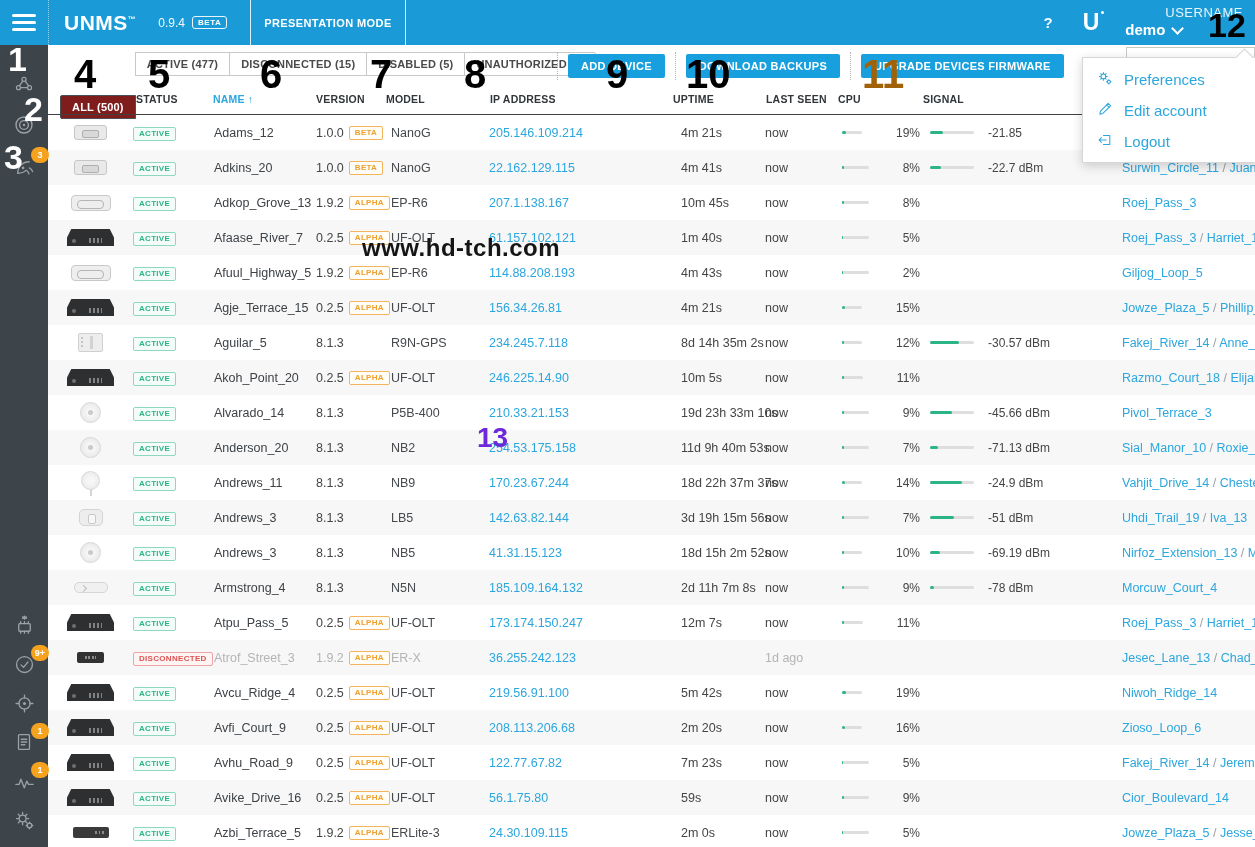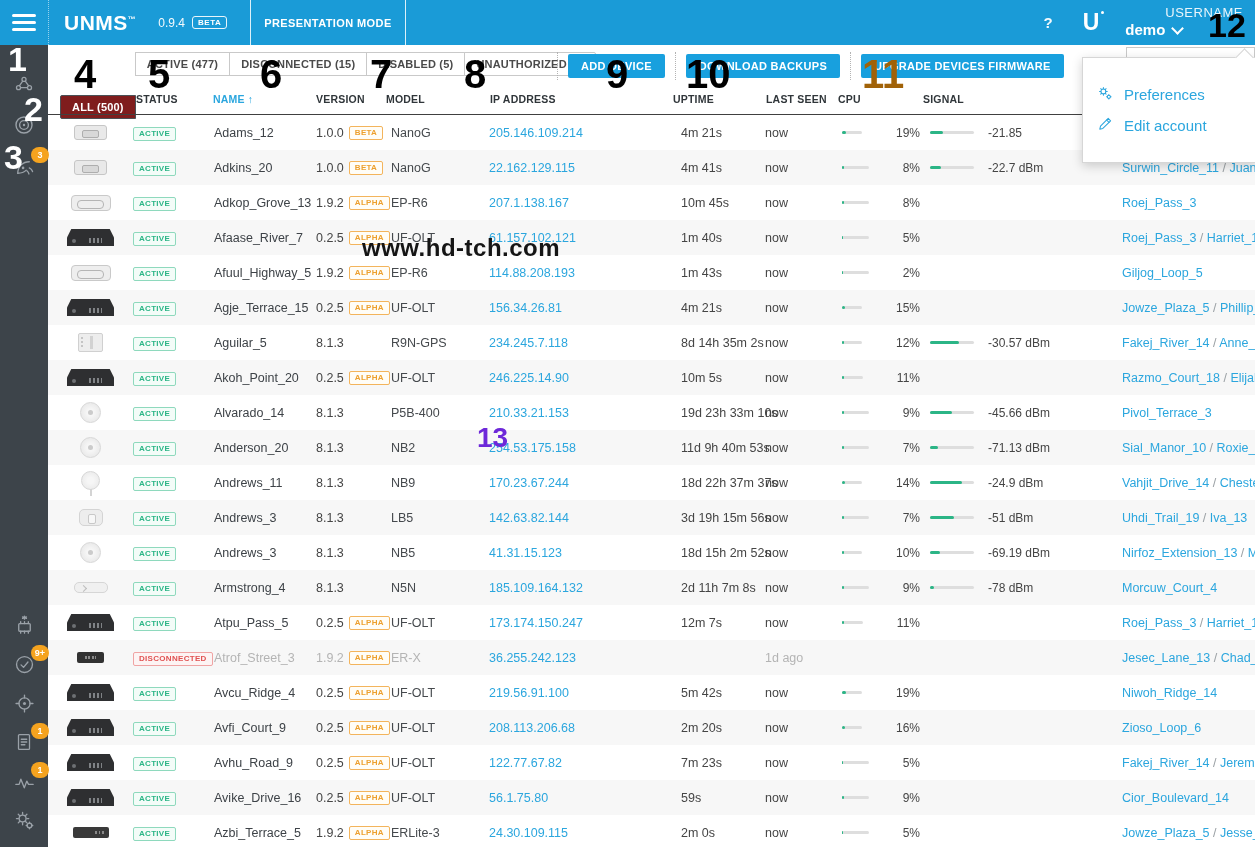--- a/index.html
+++ b/index.html
@@ -371,21 +371,21 @@
           <span class="dev d-epr6"></span>
         </div>
         <div class="cell c-status"><span class="badge b-active">ACTIVE</span></div>
         <div class="cell c-name">Afuul_Highway_5</div>
         <div class="cell c-version">
           <span class="vtext">1.9.2</span>
           <span class="badge b-tag">ALPHA</span>
         </div>
         <div class="cell c-model">EP-R6</div>
         <div class="cell c-ip"><a class="lnk">114.88.208.193</a></div>
-        <div class="cell c-uptime">1m 43s</div>
+        <div class="cell c-uptime">4m 43s</div>
         <div class="cell c-seen">now</div>
         <div class="cell c-cpu">
           <span class="bar bar-cpu">
             <i style="width: 2%;"></i>
           </span>
           <span class="pct">2%</span>
         </div>
         <div class="cell c-signal"></div>
         <div class="cell c-site"><a class="lnk">Giljog_Loop_5</a></div>
       </div>
@@ -792,20 +792,27 @@
           <path d="M14.8 12v1M14.8 16.6v1M12 14.8h1M16.6 14.8h1"></path>
         </svg></span>
       <span>Preferences</span>
     </div>
     <div class="menu-item">
       <span><svg width="16" height="16" viewBox="0 0 20 20">
           <path d="M3.5 16.5l.9-3.9L14 3l3 3L7.3 15.6l-3.8.9z"></path>
           <path d="M12 5l3 3"></path>
         </svg></span>
       <span>Edit account</span>
+    </div>
+    <div class="menu-item">
+      <span><svg width="16" height="16" viewBox="0 0 20 20">
+          <path d="M8 4.5h8v11H8"></path>
+          <path d="M11.5 10H2.5M5.5 7l-3 3 3 3"></path>
+        </svg></span>
+      <span>Logout</span>
     </div>
   </div>
 
 <div class="watermark">www.hd-tch.com</div>
 <div id="ann-layer">
     <div class="ann" style="left: 8px; top: 42px; font-size: 34px; color: rgb(255, 255, 255);">1</div>
     <div class="ann" style="left: 24px; top: 92px; font-size: 34px; color: rgb(255, 255, 255);">2</div>
     <div class="ann" style="left: 4px; top: 140px; font-size: 34px; color: rgb(255, 255, 255);">3</div>
     <div class="ann" style="left: 74px; top: 54px; font-size: 40px; color: rgb(0, 0, 0);">4</div>
     <div class="ann" style="left: 148px; top: 54px; font-size: 40px; color: rgb(0, 0, 0);">5</div>

